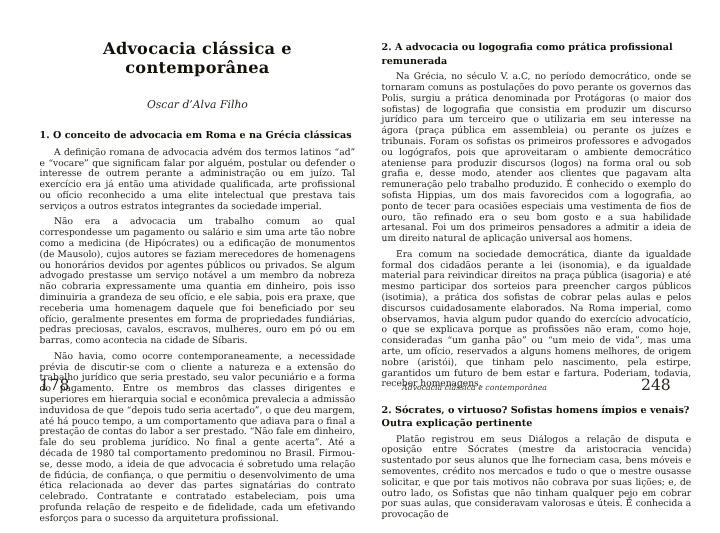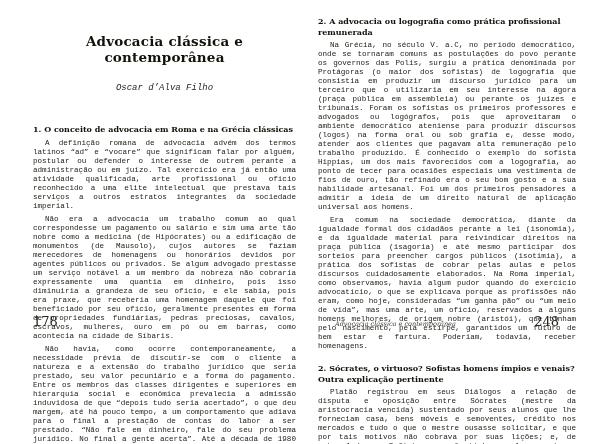--- a/index.html
+++ b/index.html
@@ -12,33 +12,33 @@
   .page-left{left:33px;width:263px;}
   .page-right{left:318px;width:258px;}
 
   .book-title{
     margin:33px 0 0 0;
     font-size:13.5px;font-weight:bold;letter-spacing:.2px;
     text-align:center;color:#141109;
   }
   .author{
     margin:18px 0 0 0;
-    font-size:9px;font-style:italic;text-align:center;color:#2a2620;font-family:Liberation Mono, monospace;
+    font-size:9px;font-style:italic;text-align:center;color:#2a2620;
   }
   .heading{
     font-size:8px;font-weight:bold;line-height:10.5px;
     margin:0 0 4px 0;color:#141109;
   }
-  .page-left .heading-first{margin-top:31px;}
-  .page-right .heading-top{margin-top:16px;}
+  .page-left .heading-first{margin-top:14px;}
+  .page-right .heading-top{margin-top:34px;}
   .heading-mid{margin-top:12px;}
   p.body{
     font-size:7.6px;line-height:9px;
     text-align:justify;text-indent:12px;
-    margin:0 0 4px 0;color:#26221c;font-family:Liberation Mono, monospace;
+    margin:0 0 4px 0;color:#26221c;
   }
   .footer{
     position:absolute;bottom:19px;left:0;right:0;
     display:flex;justify-content:space-between;align-items:baseline;
   }
   .footer-right{padding:0 17px;}
   .pagenum{font-size:13px;color:#26221c;}
   .running-title{font-size:6.5px;font-style:italic;color:#3c3831;}
 </style>
 </head>

